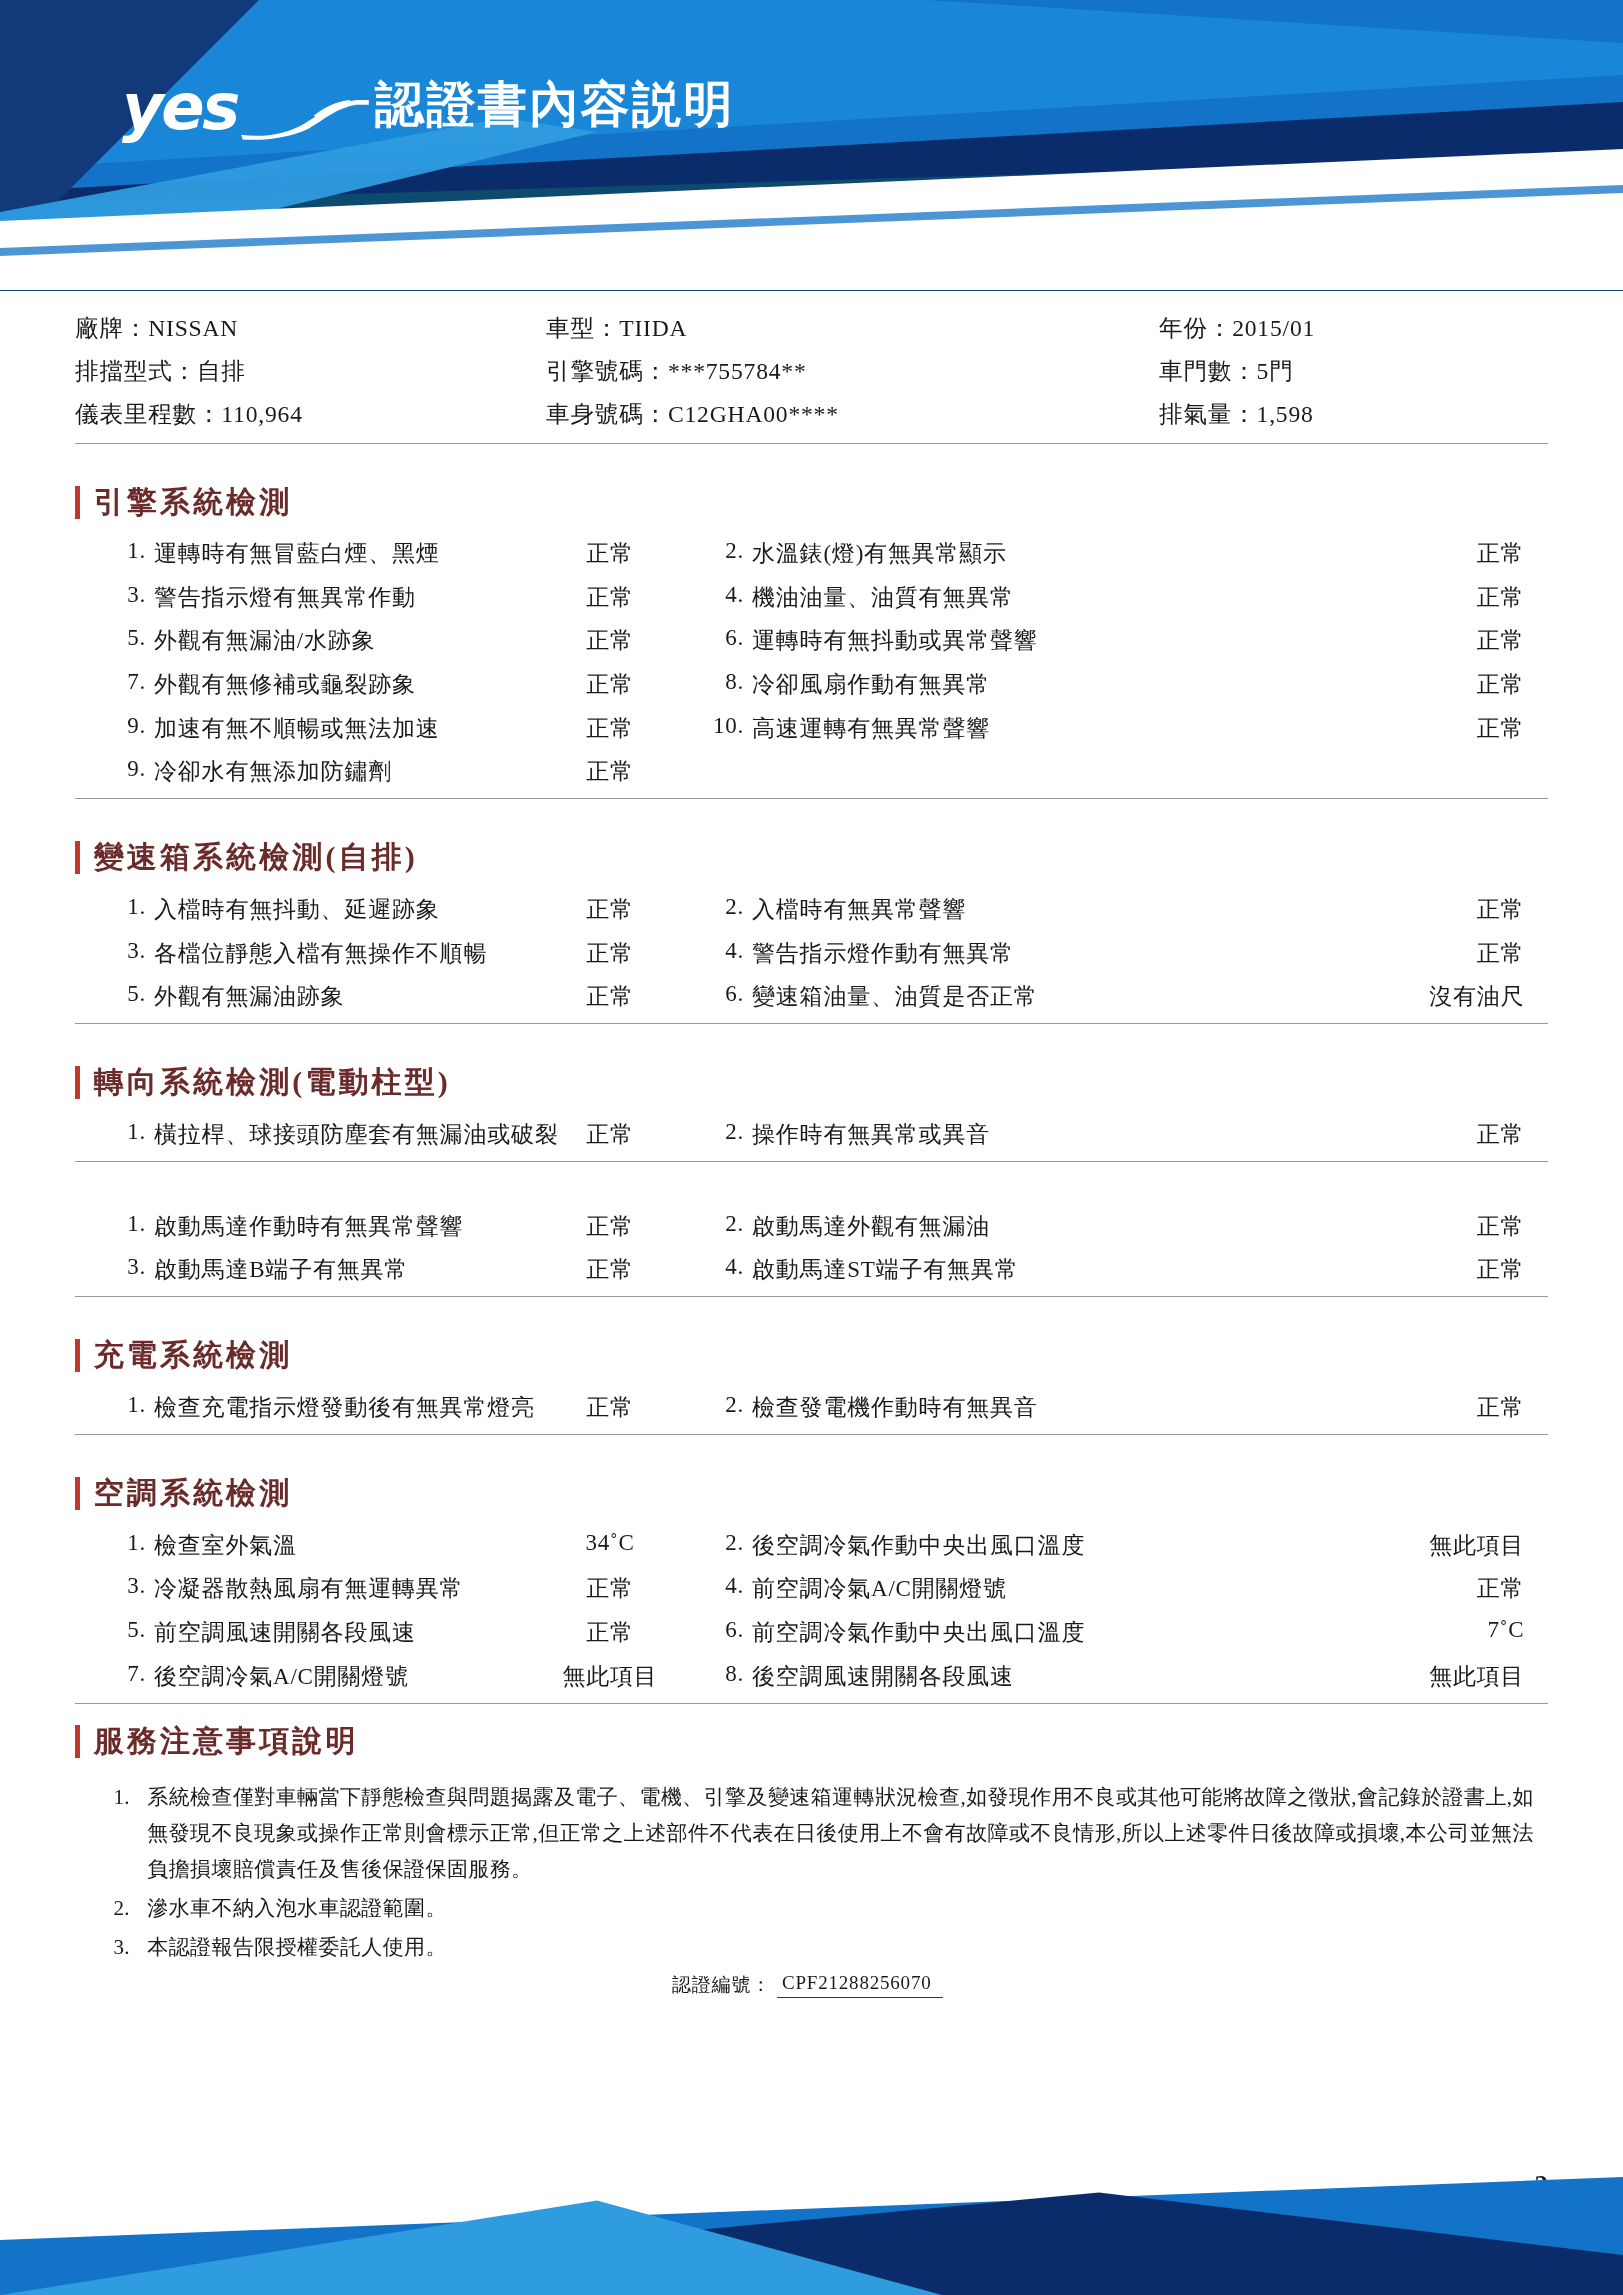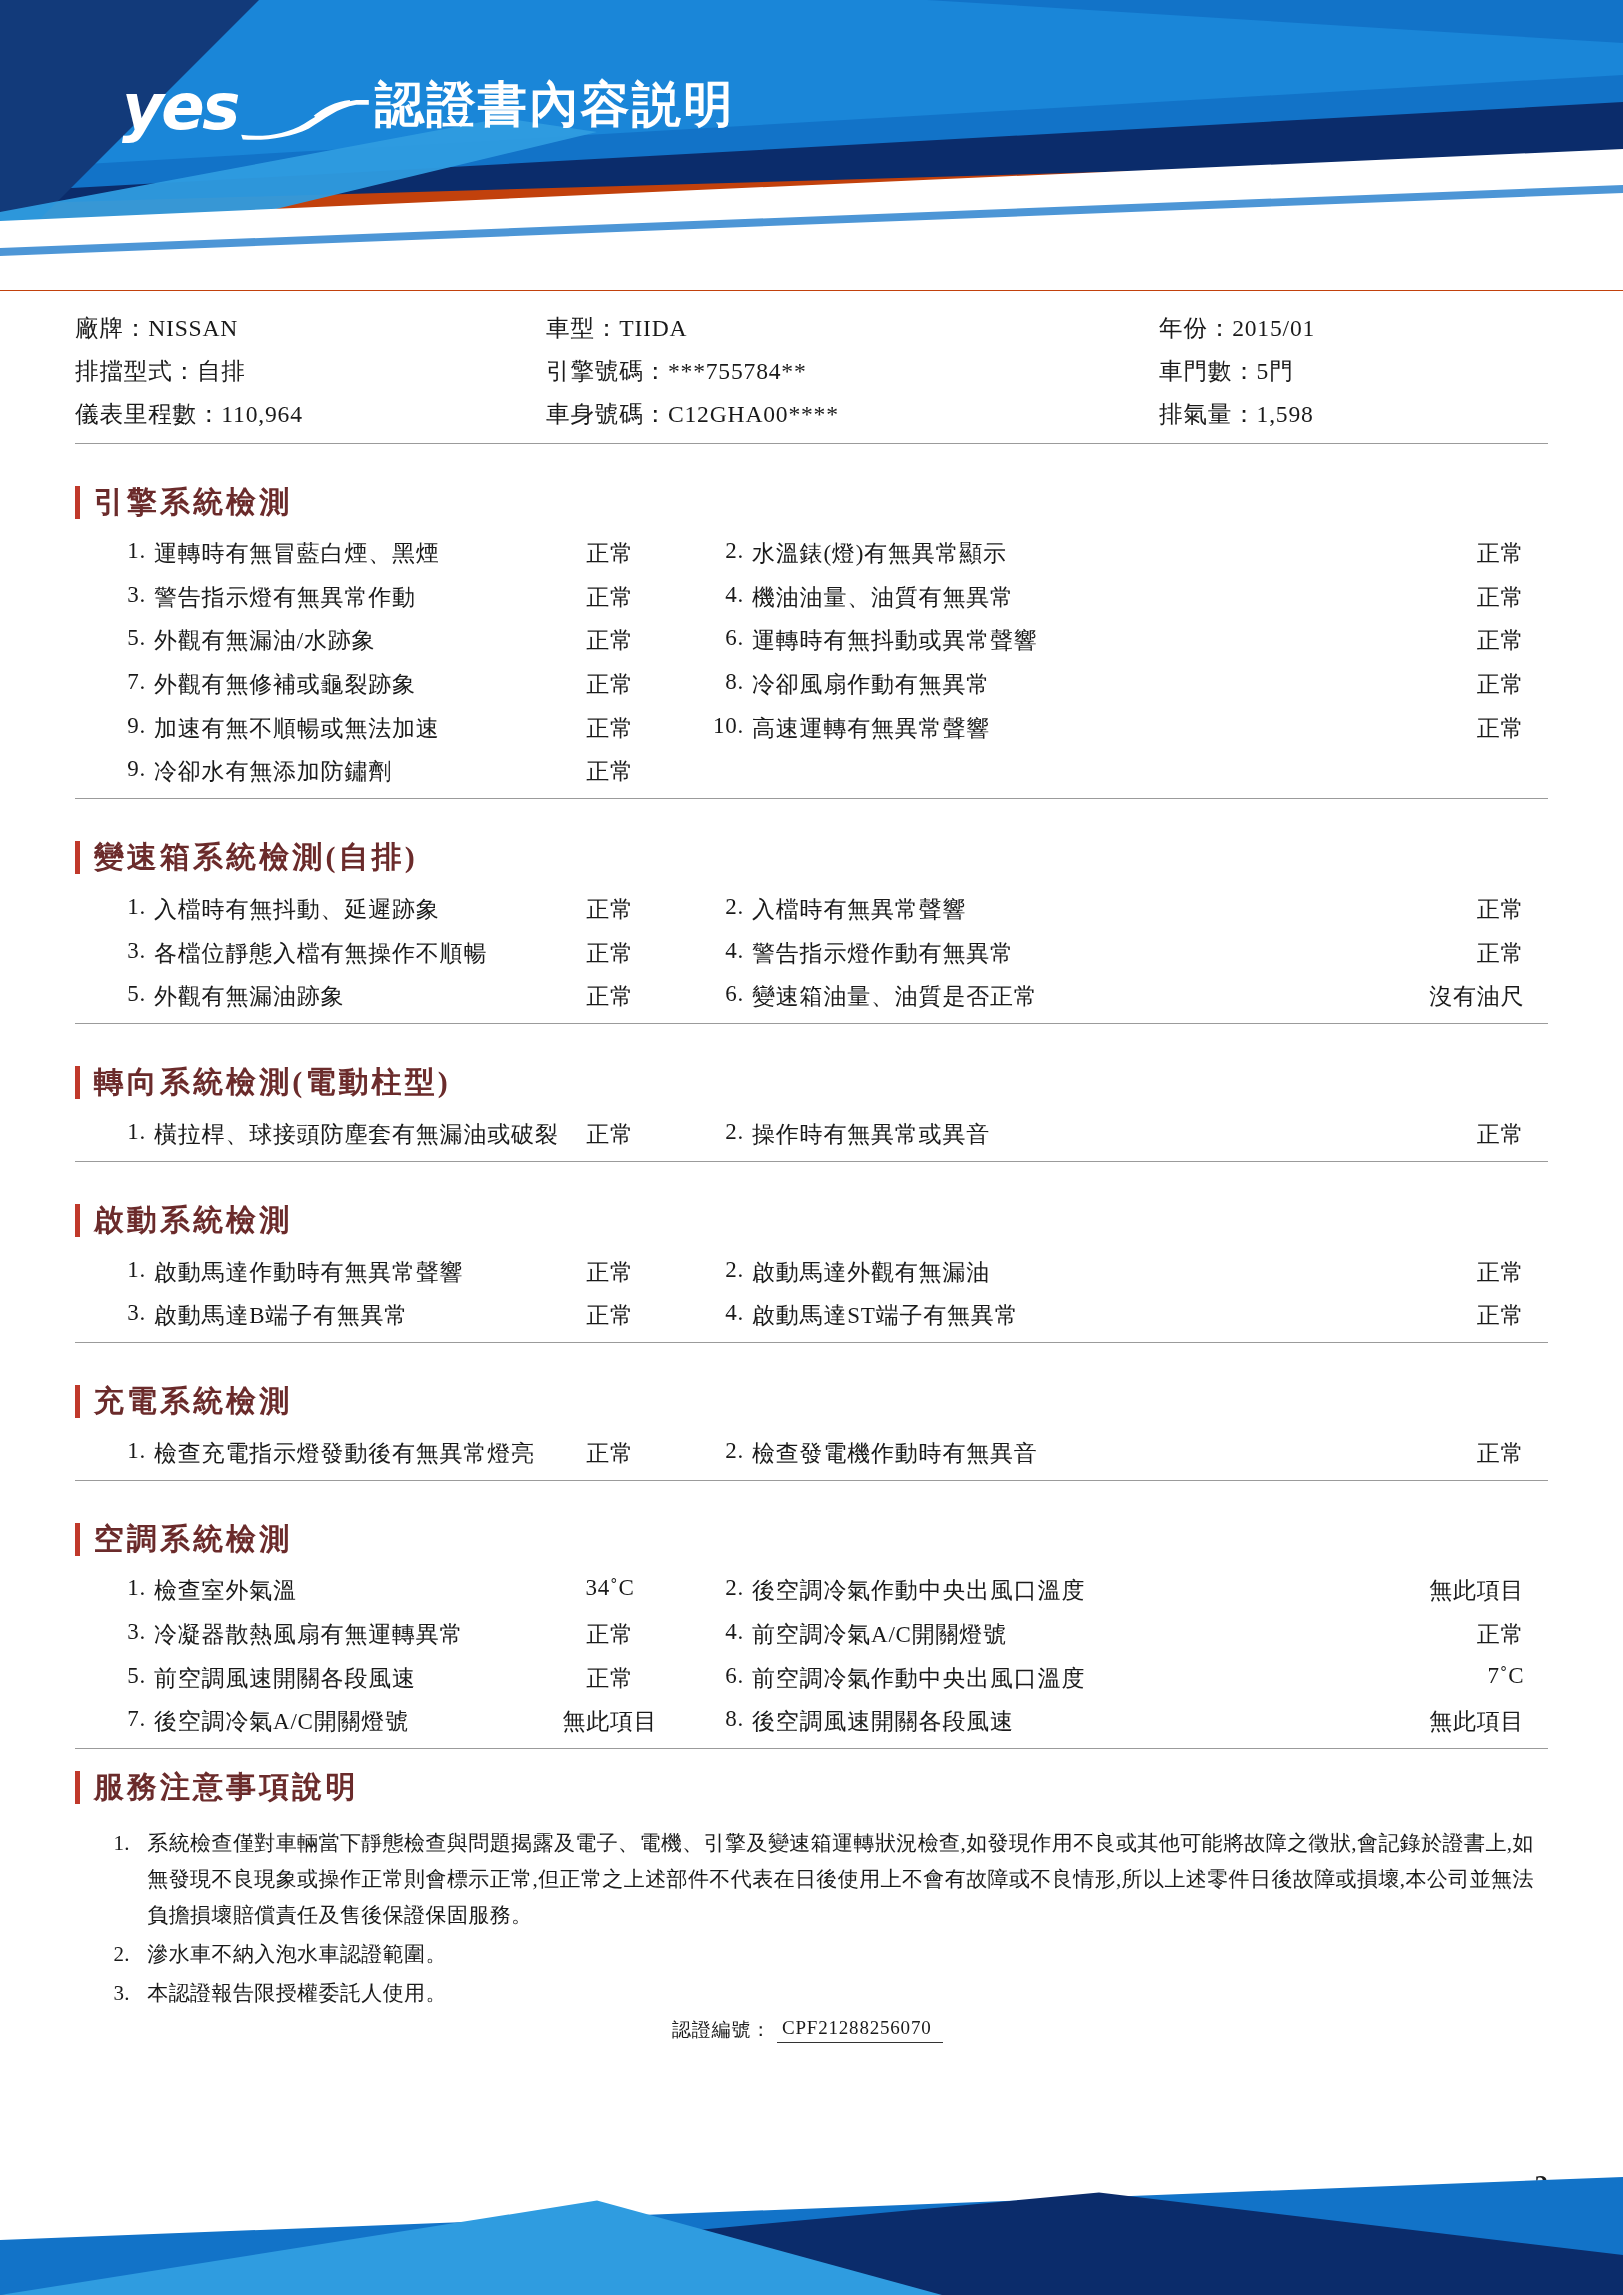--- a/index.html
+++ b/index.html
@@ -15,21 +15,21 @@
     position: relative;
     overflow: hidden;
   }
 
   
   .header {
     position: relative;
     width: 1623px;
     height: 291px;
     overflow: hidden;
-    background: #c2410c;
+    background: #0c4a6e;
   }
   .hdr-dark {
     position: absolute;
     left: 0; top: 0;
     width: 1623px; height: 204px;
     background: #0b2c6b;
     clip-path: polygon(0 0, 1623px 0, 1623px 157px, 0 204px);
   }
   .hdr-blue-main {
     position: absolute;
@@ -369,24 +369,20 @@
       <div class="num">1.</div>
       <div class="label">橫拉桿、球接頭防塵套有無漏油或破裂</div>
       <div class="result">正常</div>
       <div class="num">2.</div>
       <div class="label">操作時有無異常或異音</div>
       <div class="result right">正常</div>
     </div>
   </div>
 
   <div class="section-block">
-    <div class="section-head">
-      <div class="section-bar"></div>
-      <div class="section-title">啟動系統檢測</div>
-    </div>
     <div class="items">
       <div class="num">1.</div>
       <div class="label">啟動馬達作動時有無異常聲響</div>
       <div class="result">正常</div>
       <div class="num">2.</div>
       <div class="label">啟動馬達外觀有無漏油</div>
       <div class="result right">正常</div>
 
       <div class="num">3.</div>
       <div class="label">啟動馬達B端子有無異常</div>

